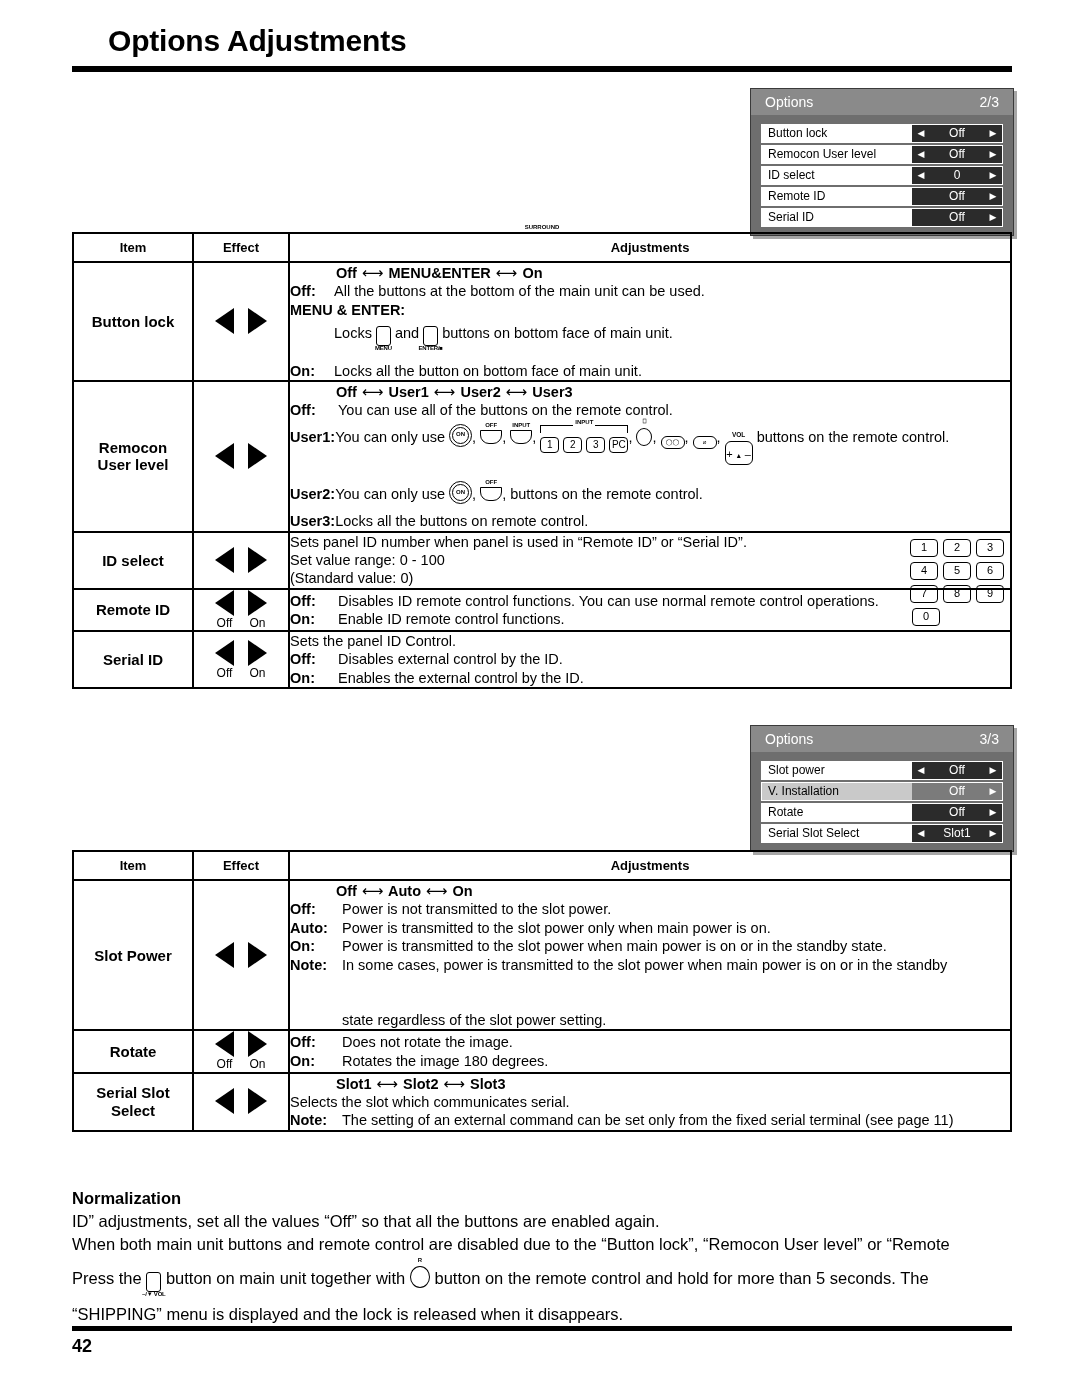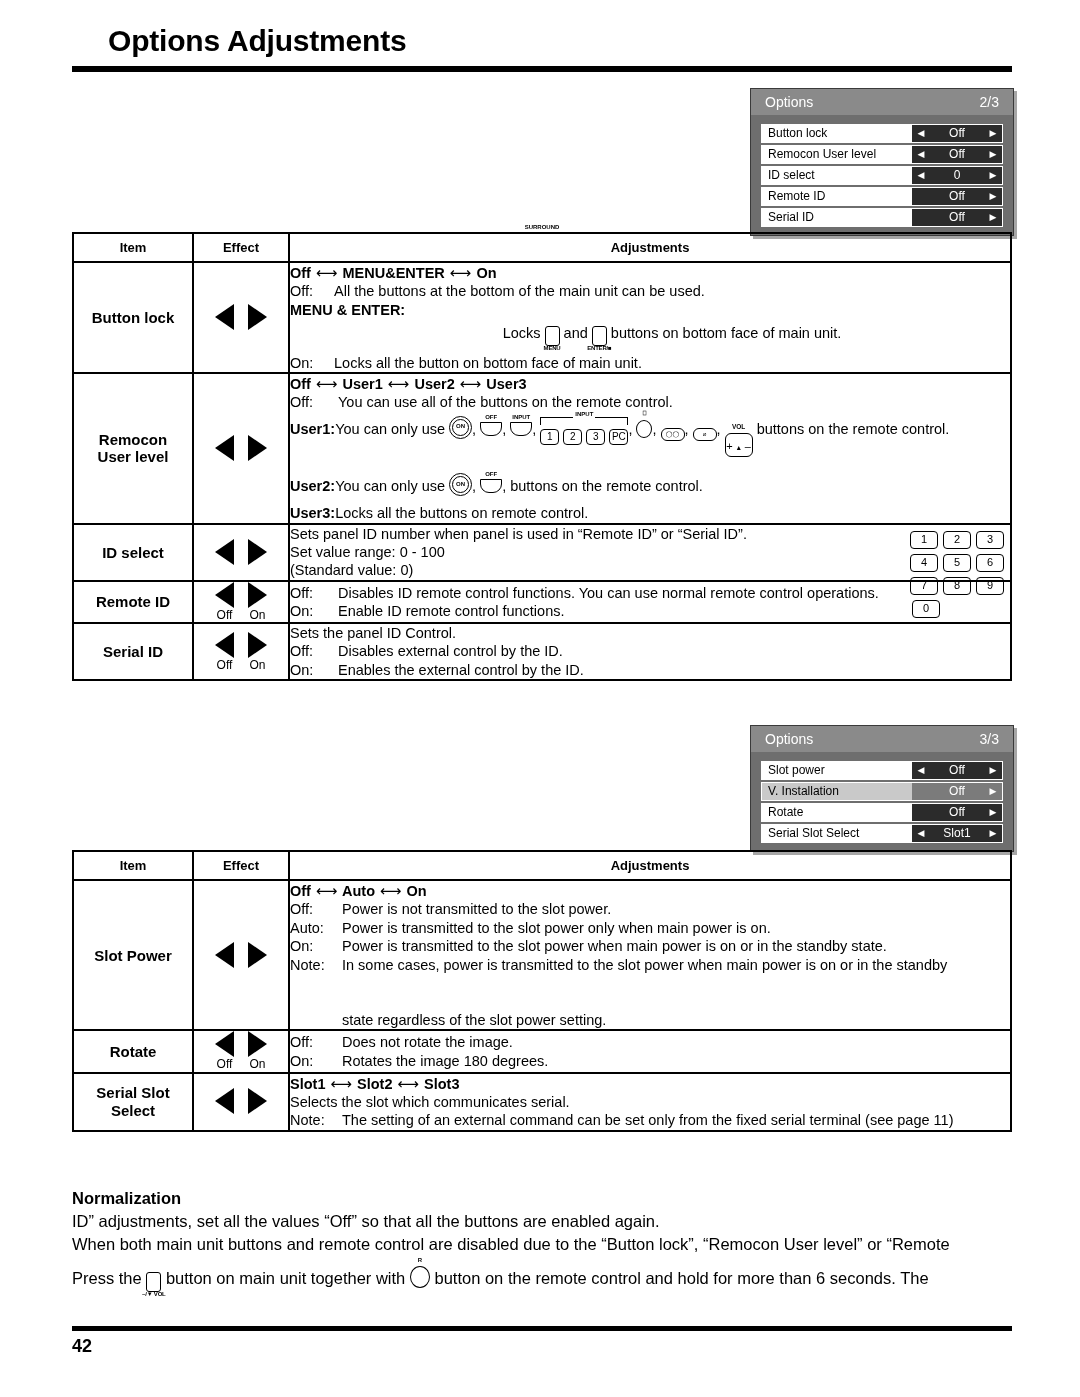--- a/index.html
+++ b/index.html
@@ -86,25 +86,25 @@
   .arrow-wrap{display:flex;flex-direction:column;align-items:center;}
   .tri{width:0;height:0;}
   .tri.left{border-top:13px solid transparent;border-bottom:13px solid transparent;border-right:19px solid #000;}
   .tri.right{border-top:13px solid transparent;border-bottom:13px solid transparent;border-left:19px solid #000;}
   .arrow-cap{font-size:12px;line-height:1.1;margin-top:1px;font-weight:normal;}
   .arrow-cap.blank{visibility:hidden;}
 
   
   .line{display:block;white-space:nowrap;}
   .b{font-weight:bold;}
-  .lbl{font-weight:normal;display:inline-block;}
+  .lbl{font-weight:bold;display:inline-block;}
   .lbl.w1{width:44px;}
   .lbl.w2{width:48px;}
   .lbl.w3{width:52px;}
-  .chain{font-weight:bold;}
+  .chain{font-weight:bold;margin-left:46px;}
   .chain .ar{font-weight:normal;font-size:15px;padding:0 1px;}
 
   
   .btn-rect{
     display:inline-block;width:13px;height:18px;border:1.6px solid #000;
     border-radius:3px;vertical-align:-4px;position:relative;
   }
   .glyph-wrap{display:inline-block;position:relative;vertical-align:-4px;}
   .glyph-cap{
     position:absolute;left:50%;transform:translateX(-50%);
@@ -270,21 +270,21 @@
           <span>Off</span>
           <span class="ar">⟷</span>
           <span>MENU&amp;ENTER</span>
           <span class="ar">⟷</span>
           <span>On</span>
         </span>
         <span class="line">
           <span class="lbl w1">Off:</span><span>All the buttons at the bottom of the main unit can be used.</span>
         </span>
         <span class="line b">MENU &amp; ENTER:</span>
-        <span class="line" style="margin:5px 0 7px 44px;text-align:center;">
+        <span class="line" style="margin:5px 0 15px 44px;">
           <span>Locks</span>
           <span class="glyph-wrap"><span class="btn-rect"></span><span class="glyph-cap">MENU</span></span>
           <span>and</span>
           <span class="glyph-wrap"><span class="btn-rect"></span><span class="glyph-cap">ENTER/■</span></span>
           <span>buttons on bottom face of main unit.</span>
         </span>
         <span class="line">
           <span class="lbl w1">On:</span><span>Locks all the button on bottom face of main unit.</span>
         </span>
       </td>
@@ -595,20 +595,21 @@
 
   <div class="norm">
     <h3>Normalization</h3>
     <p>ID” adjustments, set all the values “Off” so that all the buttons are enabled again.</p>
     <p>When both main unit buttons and remote control are disabled due to the “Button lock”, “Remocon User level” or “Remote</p>
     <p class="sp">
       <span>Press the</span>
       <span class="glyph-wrap"><span class="btn-rect"></span><span class="glyph-cap">–/▼ VOL</span></span>
       <span>button on main unit together with</span>
       <span class="rc-circle-sm" style="width:18px;height:20px;"><span class="rc-cap-top">R</span></span>
-      <span>button on the remote control and hold for more than 6 seconds. The</span>
+      <span>button on the remote control and hold for more than 5 seconds. The</span>
     </p>
+    <p class="sp">“SHIPPING” menu is displayed and the lock is released when it disappears.</p>
   </div>
 
   <div class="foot-rule"></div>
   <div class="page-no">42</div>
 
 </div>
 
 </body></html>

